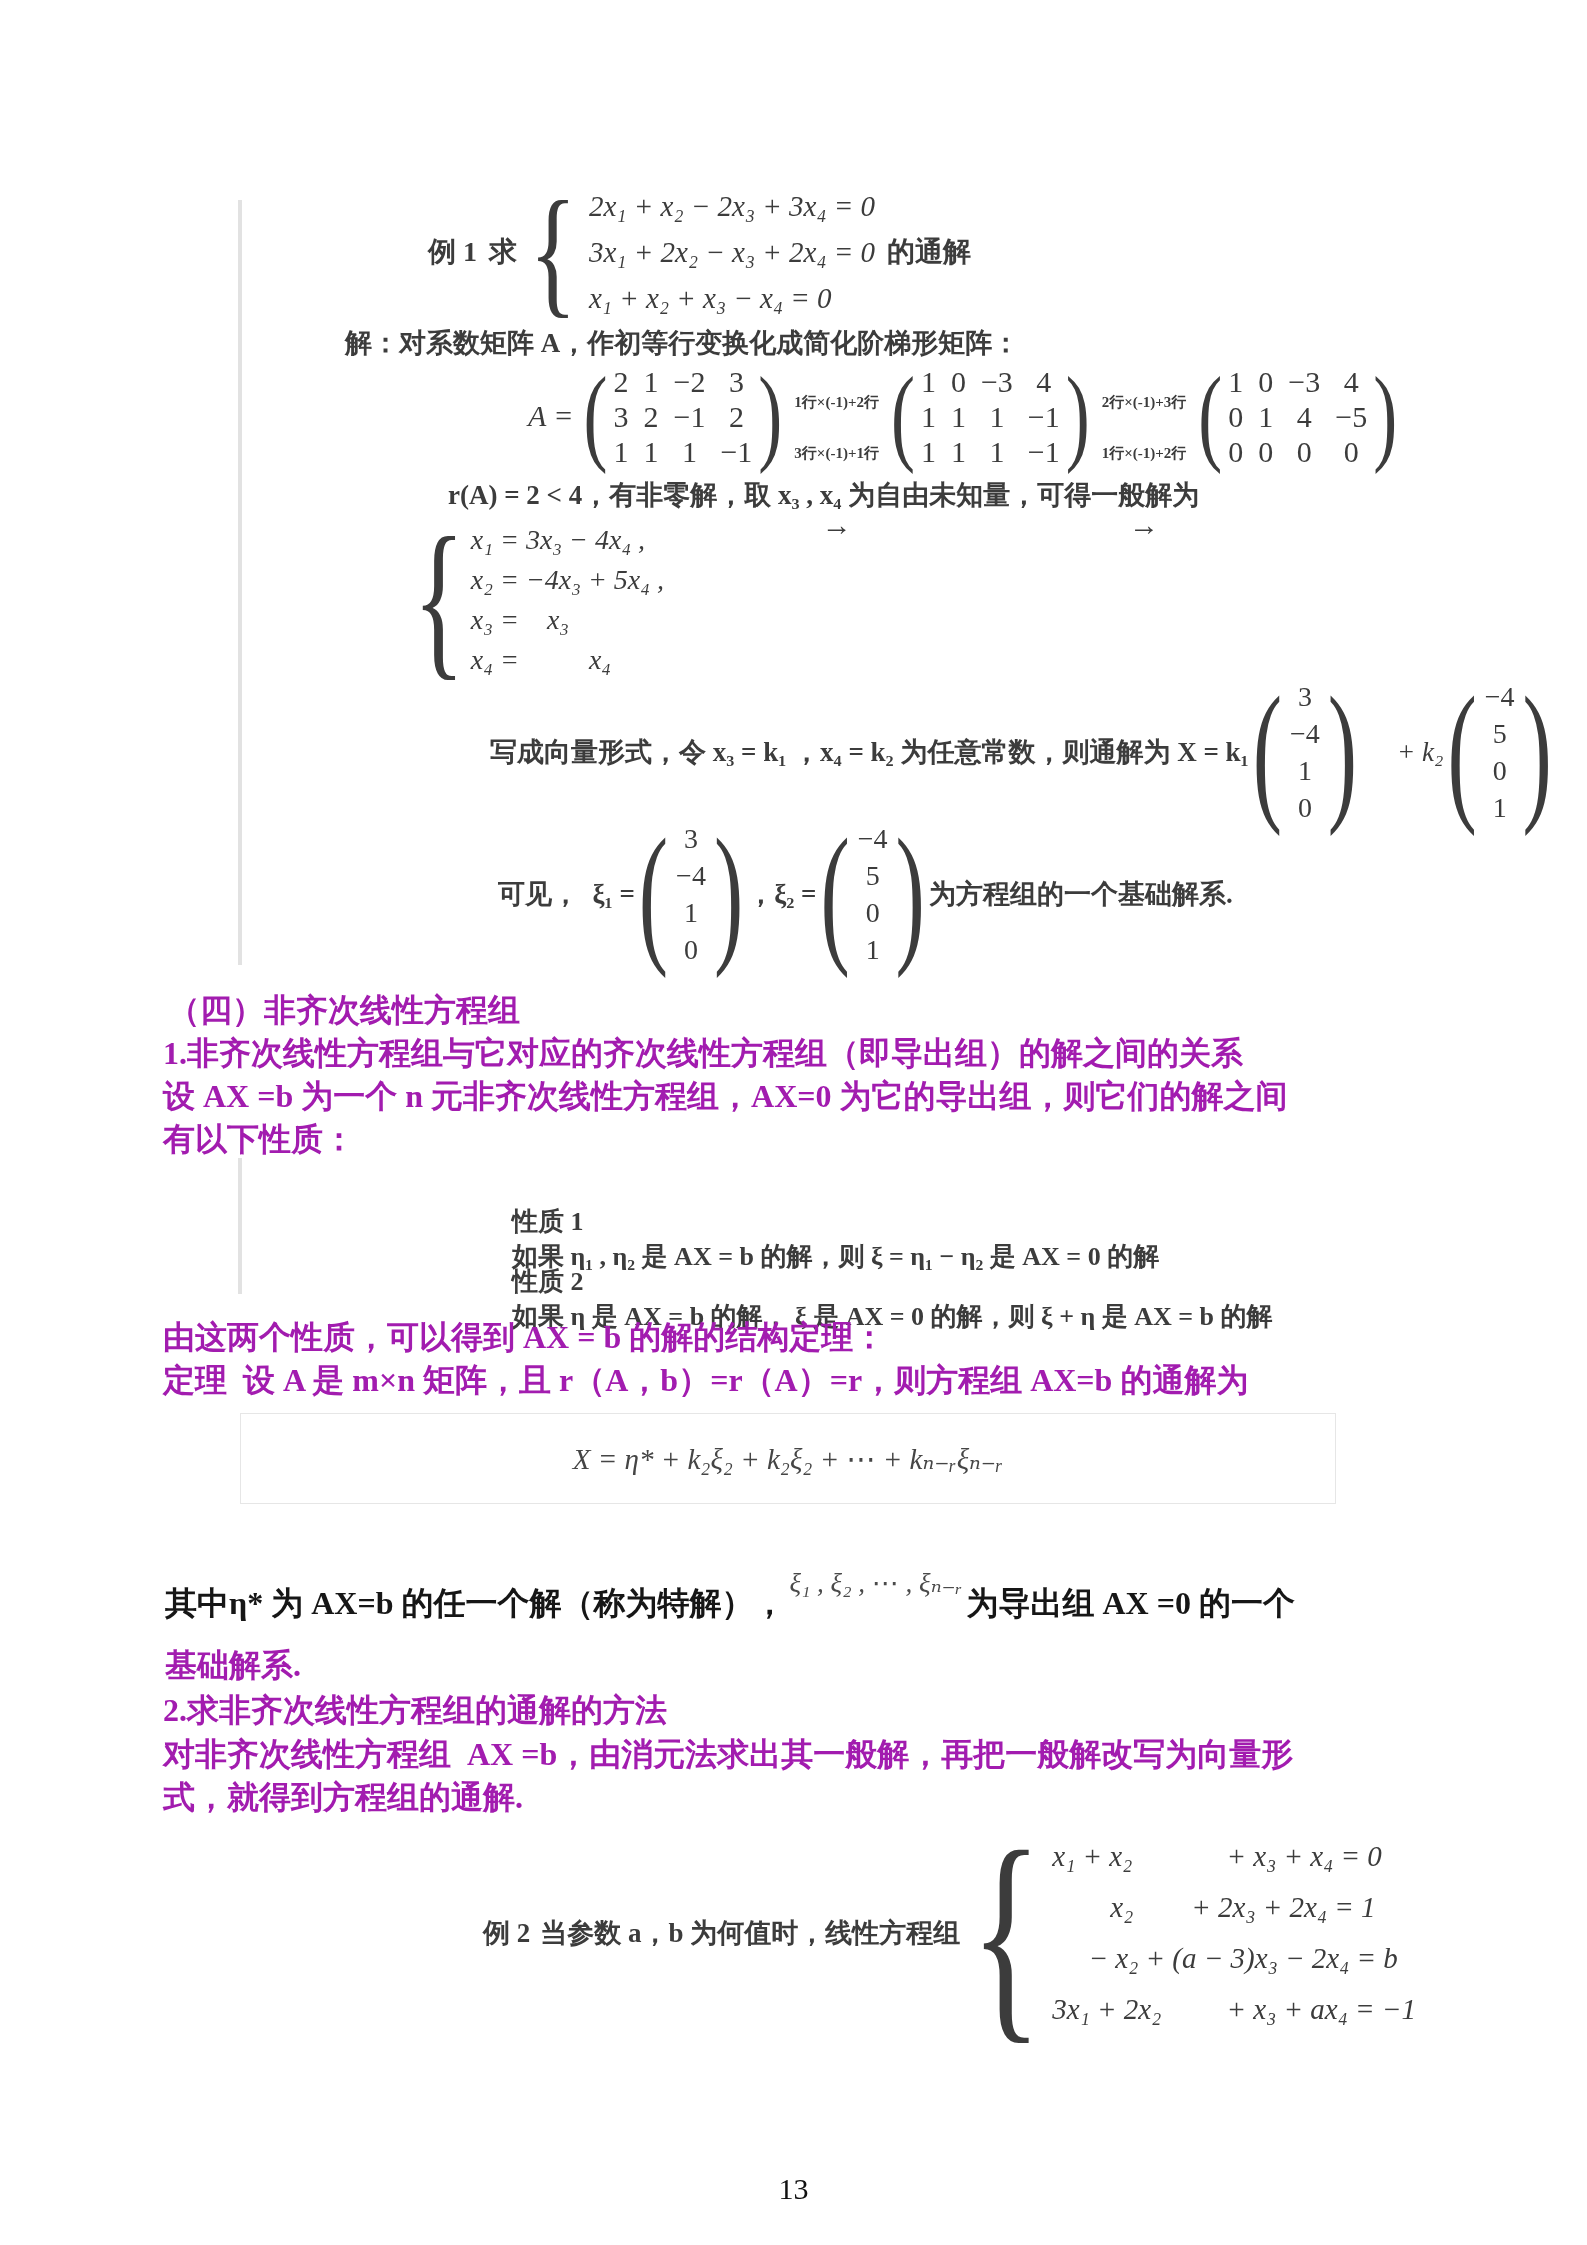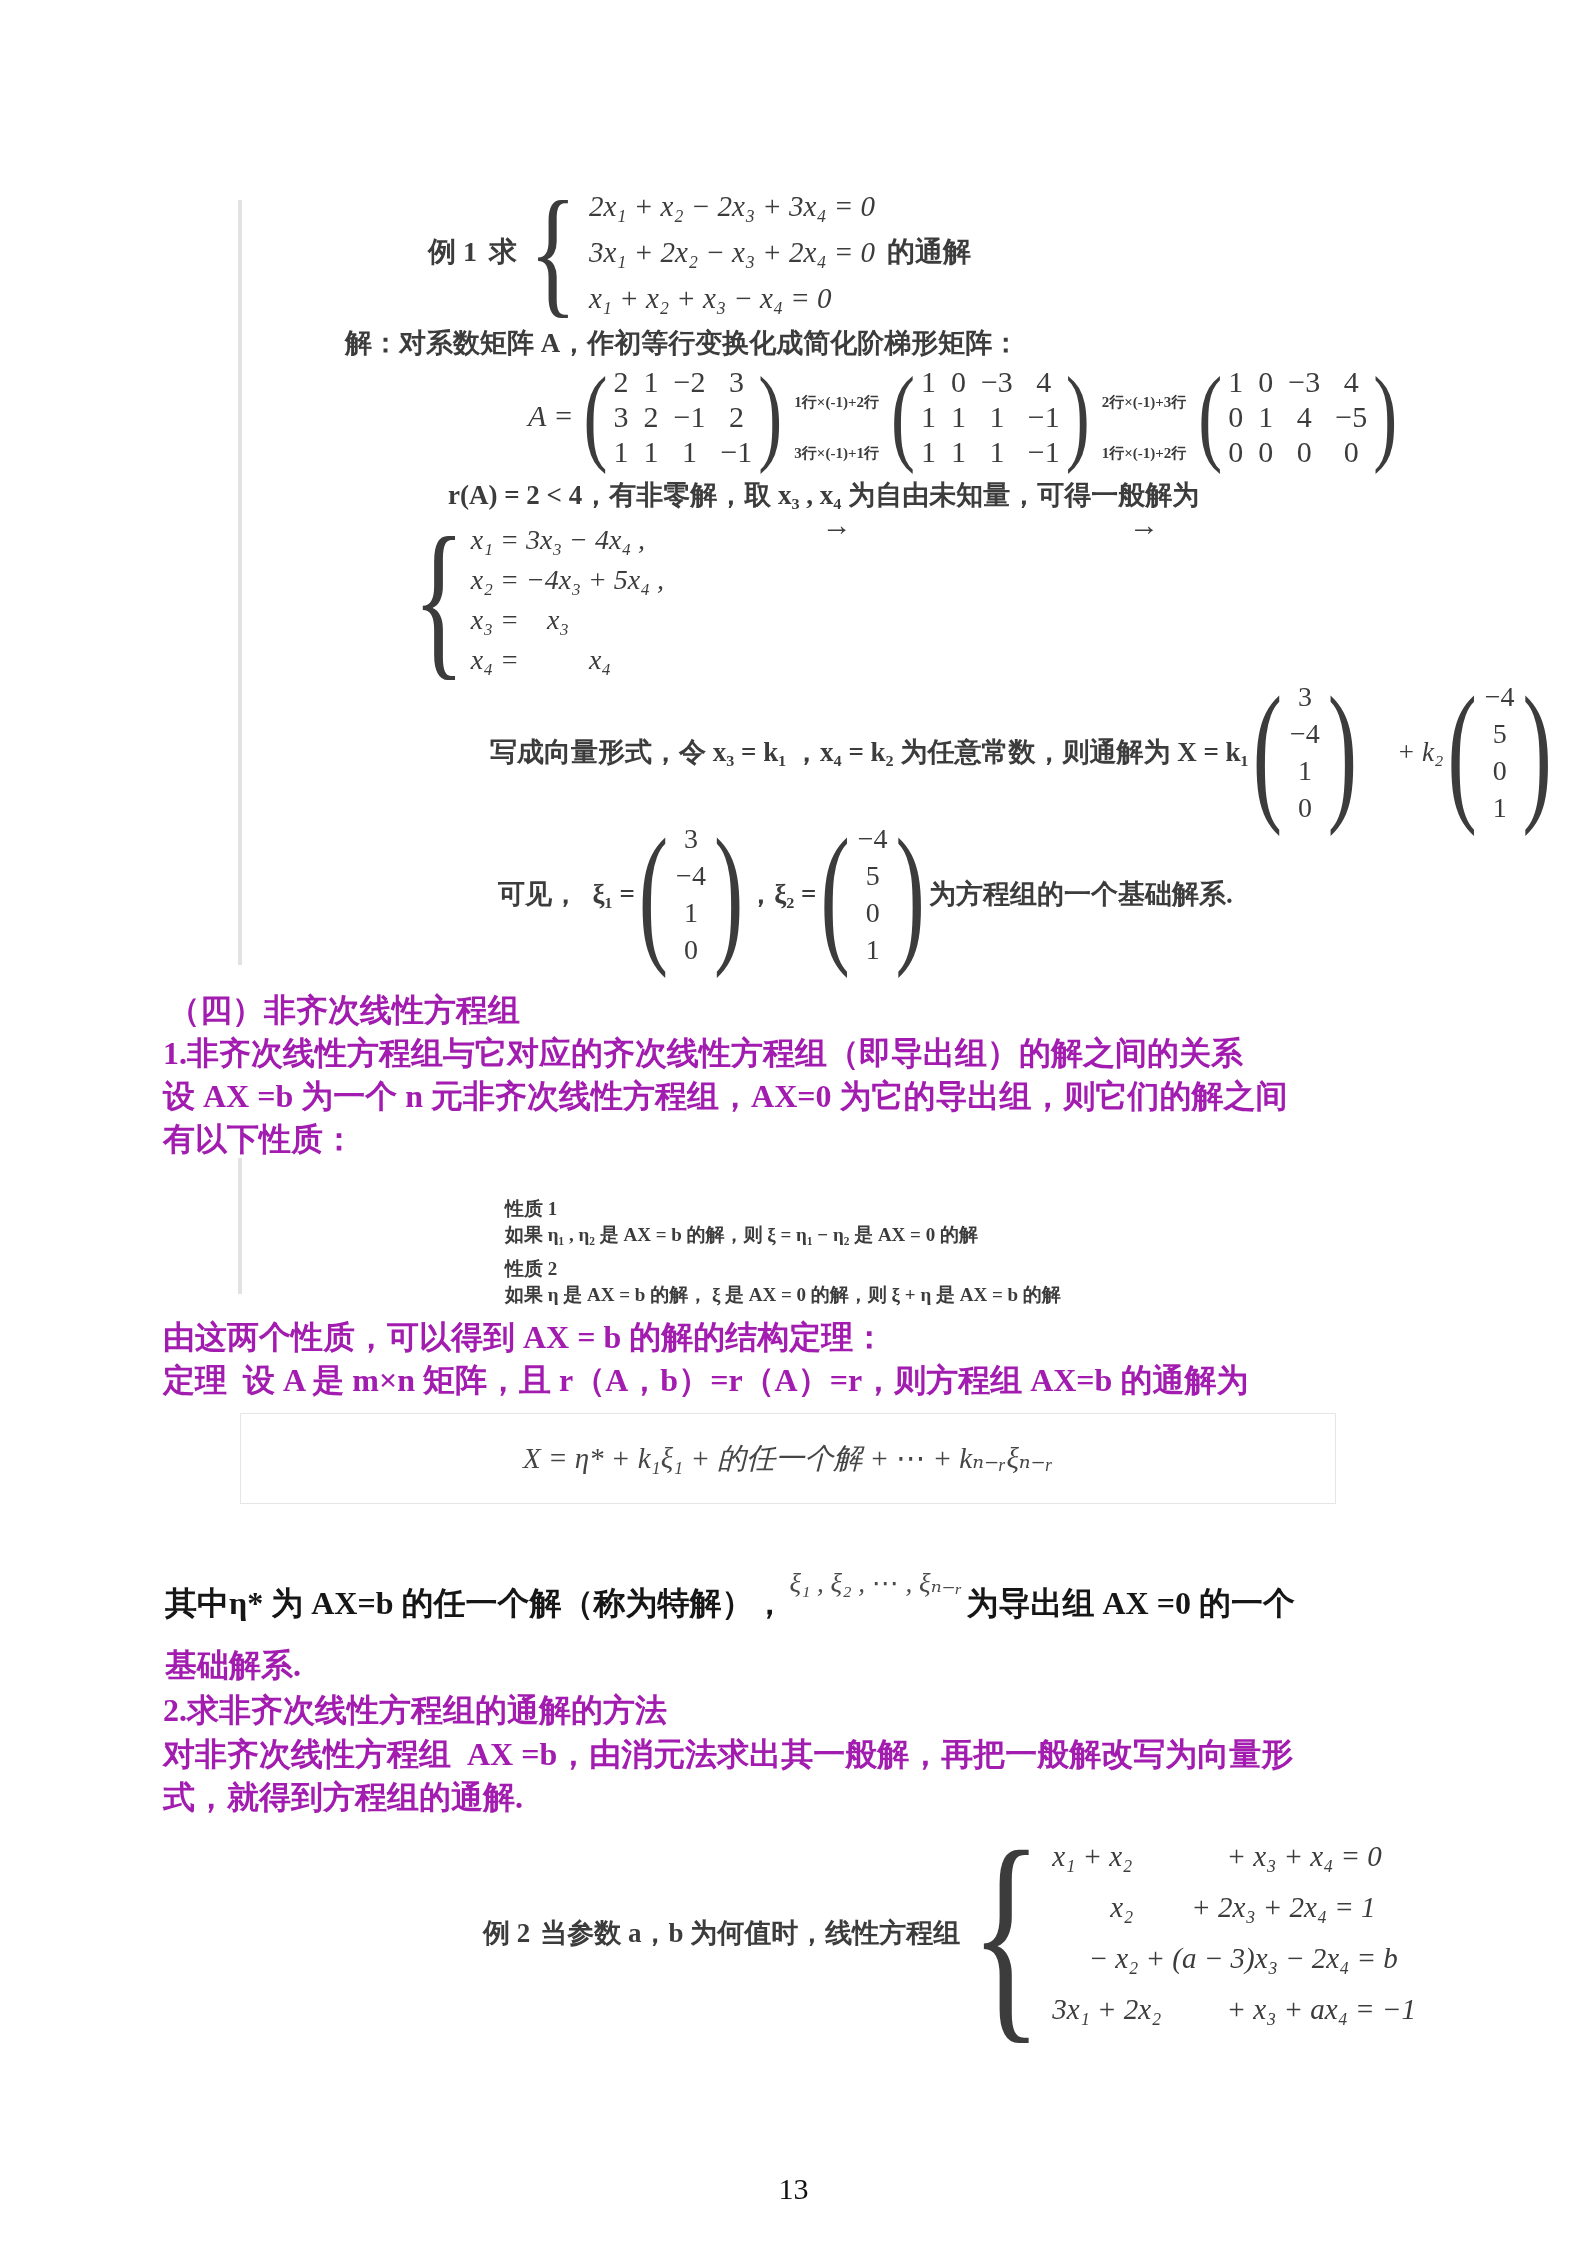--- a/index.html
+++ b/index.html
@@ -36,21 +36,21 @@
   .gensol{gap:6px;}
   .gensol .brace{font-size:108px;transform:scaleY(1.6);}
   .gensol .math{font-size:28px;line-height:40px;}
   
   .vec{display:flex;align-items:center;margin:0 4px;}
   .vec .paren{font-size:88px;transform:scaleY(1.75);}
   .vcol{display:grid;row-gap:4px;justify-items:center;font-size:28px;line-height:33px;
         font-style:normal;padding:0 8px;}
   .mixline{font-size:27px;white-space:pre;font-weight:700;}
   
-  .prop{position:absolute;font-size:19px;white-space:pre;}
+  .prop{position:absolute;font-size:26px;white-space:pre;}
   .prop .plbl{font-weight:700;margin-right:22px;}
   .prop .ptxt{font-weight:600;}
   
   .fbox{position:absolute;border:1px solid #e6e6e6;display:flex;align-items:center;
         justify-content:center;}
   .fbox .math{font-size:29px;color:#454545;}
   
   .xifrag{display:inline-block;transform:translateY(-22px);font-size:27px;
           font-style:italic;color:#4a4a4a;filter:blur(0.3px);font-weight:400;}
   .p6span{font-size:32px;font-weight:600;white-space:pre;}
@@ -235,21 +235,21 @@
   </div>
   <div class="prop imgblk" style="left:486px;top:1234px;">
     <span class="plbl">性质 2</span>
     <span class="ptxt">如果 η 是 AX = b 的解， ξ 是 AX = 0 的解，则 ξ + η 是 AX = b 的解</span>
   </div>
 
   <div class="bodyline" style="left:163px;top:1317px;">由这两个性质，可以得到 AX = b 的解的结构定理：</div>
   <div class="bodyline" style="left:163px;top:1360px;">定理  设 A 是 m×n 矩阵，且 r（A，b）=r（A）=r，则方程组 AX=b 的通解为</div>
 
   <div class="fbox imgblk" style="left:240px;top:1413px;width:1094px;height:89px;">
-    <span class="math">X = η* + k₁ξ₁ + 的任一个解 + ⋯ + kₙ₋ᵣξₙ₋ᵣ</span>
+    <span class="math">X = η* + k₂ξ₂ + k₂ξ₂ + ⋯ + kₙ₋ᵣξₙ₋ᵣ</span>
   </div>
 
   <div style="position:absolute;left:165px;top:1582px;white-space:nowrap;">
     <span class="p6span">其中η* 为 AX=b 的任一个解（称为特解），</span>
     <span class="xifrag">ξ₁ , ξ₂ , ⋯ , ξₙ₋ᵣ</span>
     <span class="p6span">为导出组 AX =0 的一个</span>
   </div>
 
   <div class="bodyline" style="left:165px;top:1645px;">基础解系.</div>
   <div class="bodyline" style="left:163px;top:1690px;">2.求非齐次线性方程组的通解的方法</div>

